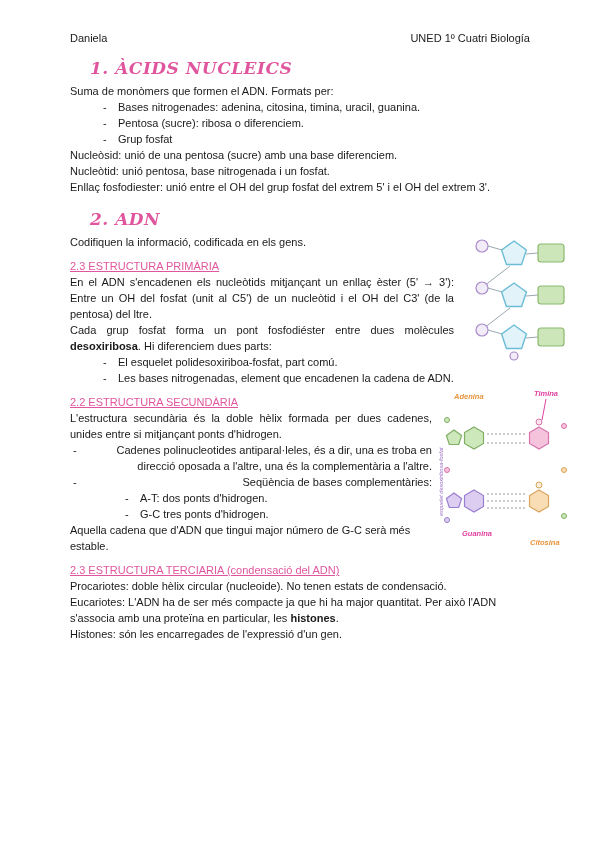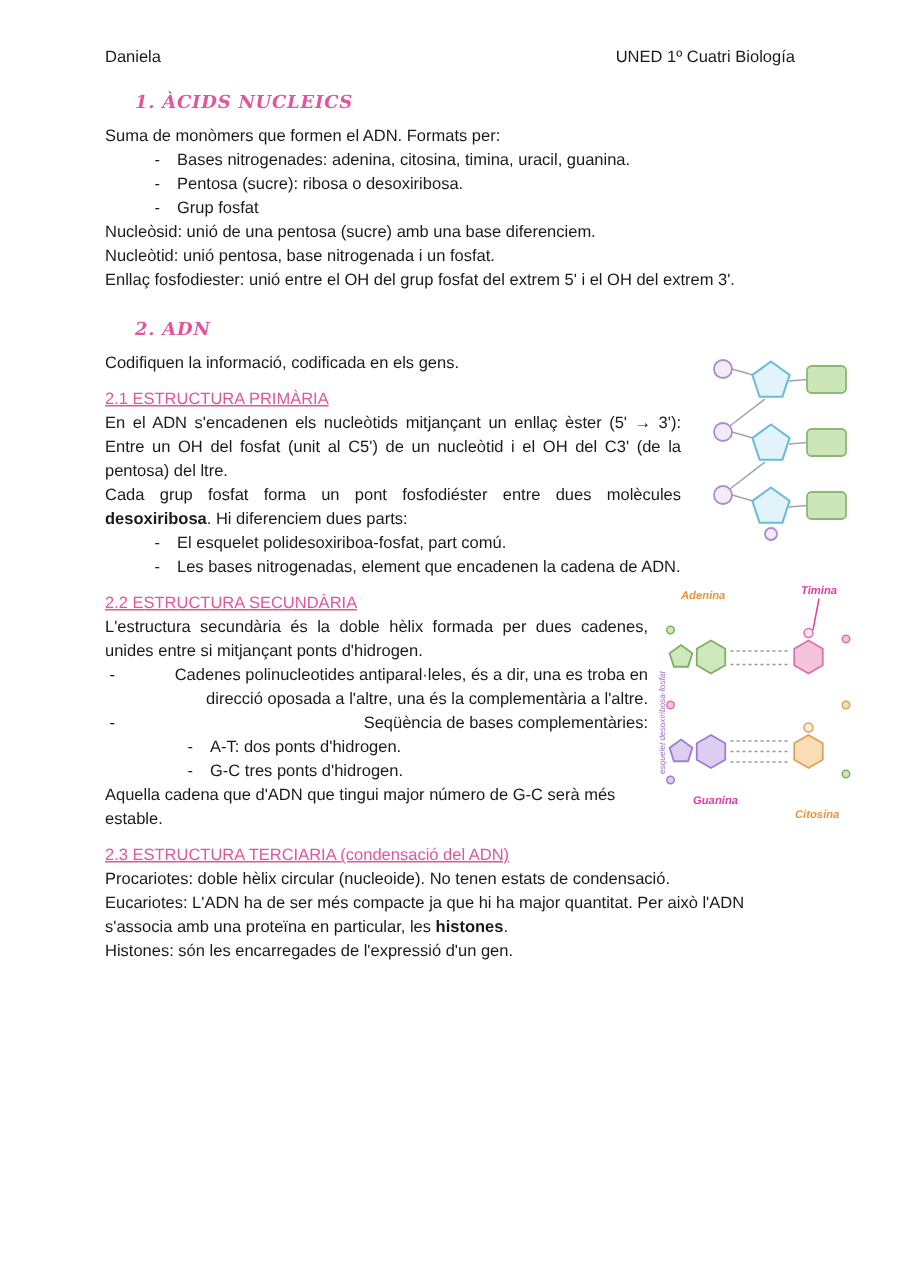--- a/index.html
+++ b/index.html
@@ -7,21 +7,21 @@
   .page {
     position:relative; width:600px; height:848px; background:#ffffff;
     font-family:"Liberation Sans", sans-serif; font-size:11px; color:#1a1a1a;
     line-height:16px; overflow:hidden;
   }
   .header { position:absolute; top:30px; left:70px; width:460px; display:flex; justify-content:space-between; }
   .content { position:absolute; top:56px; left:70px; width:460px; }
 
   .sec-title {
     font-family:"DejaVu Serif", serif; font-style:italic; font-weight:bold;
-    font-size:12px; line-height:20px; color:#e0569e; margin:2px 0 5px 20px; letter-spacing:0.5px;
+    font-size:17px; line-height:20px; color:#e0569e; margin:2px 0 5px 20px; letter-spacing:0.5px;
   }
   .sec-title.mt { margin-top:14px; }
   .sub-title { color:#e0569e; text-decoration:underline; margin-top:8px; }
   p { margin:0; }
   .just { text-align:justify; }
 
   .bullet { position:relative; }
   .bullet::before { content:"-"; position:absolute; top:0; }
   .b-l1 { padding-left:48px; } .b-l1::before { left:33px; }
   .b-l2 { padding-left:20px;text-align:right; } .b-l2::before { left:3px; }
@@ -46,21 +46,21 @@
   <div class="header">
     <span>Daniela</span>
     <span>UNED 1º Cuatri Biología</span>
   </div>
 
   <div class="content">
 
     <div class="sec-title">1. ÀCIDS NUCLEICS</div>
     <p>Suma de monòmers que formen el ADN. Formats per:</p>
     <div class="bullet b-l1"><span>Bases nitrogenades: adenina, citosina, timina, uracil, guanina.</span></div>
-    <div class="bullet b-l1"><span>Pentosa (sucre): ribosa o desoxiribosa.</span></div>
+    <div class="bullet b-l1"><span>Pentosa (sucre): ribosa o diferenciem.</span></div>
     <div class="bullet b-l1"><span>Grup fosfat</span></div>
     <p>Nucleòsid: unió de una pentosa (sucre) amb una base diferenciem.</p>
     <p>Nucleòtid: unió pentosa, base nitrogenada i un fosfat.</p>
     <p>Enllaç fosfodiester: unió entre el OH del grup fosfat del extrem 5' i el OH del extrem 3'.</p>
 
     <div class="sec-title mt">2. ADN</div>
 
     <div class="fig-float fig1">
       <svg width="110" height="128" viewBox="0 0 110 128">
 
@@ -82,21 +82,21 @@
         <line x1="60" y1="104" x2="72" y2="103" stroke="#9aa7b0" stroke-width="1"></line>
         <circle cx="16" cy="96" r="6" fill="#f2ecf8" stroke="#a98cc9" stroke-width="1.2"></circle>
         <polygon points="48,91 60.4,100 55.6,114.5 40.4,114.5 35.6,100" fill="#e2f3fa" stroke="#6bbdd6" stroke-width="1.4"></polygon>
         <rect x="72" y="94" width="26" height="18" rx="3" fill="#cde6b9" stroke="#8ab96f" stroke-width="1.2"></rect>
         <circle cx="48" cy="122" r="4" fill="#f2ecf8" stroke="#a98cc9" stroke-width="1.2"></circle>
       </svg>
     </div>
 
     <p>Codifiquen la informació, codificada en els gens.</p>
 
-    <div class="sub-title">2.1 ESTRUCTURA PRIMÀRIA</div>
+    <div class="sub-title">2.3 ESTRUCTURA PRIMÀRIA</div>
     <p class="just">En el ADN s'encadenen els nucleòtids mitjançant un enllaç èster (5' → 3'): Entre un OH del fosfat (unit al C5') de un nucleòtid i el OH del C3' (de la pentosa) del ltre.</p>
     <p class="just"><span>Cada grup fosfat forma un pont fosfodiéster entre dues molècules </span><span class="bold">desoxiribosa</span><span>. Hi diferenciem dues parts:</span></p>
     <div class="bullet b-l1"><span>El esquelet polidesoxiriboa-fosfat, part comú.</span></div>
     <div class="bullet b-l1"><span>Les bases nitrogenadas, element que encadenen la cadena de ADN.</span></div>
 
     <div class="fig-float fig2">
       <svg width="142" height="162" viewBox="0 0 142 162">
         <text transform="rotate(-90)" x="-130" y="9" font-size="5.5" font-style="italic" fill="#9b6fc4">esquelet desoxiribosa-fosfat</text>
 
         <text x="20" y="13" font-size="7.5" font-style="italic" font-weight="bold" fill="#e8953d">Adenina</text>

